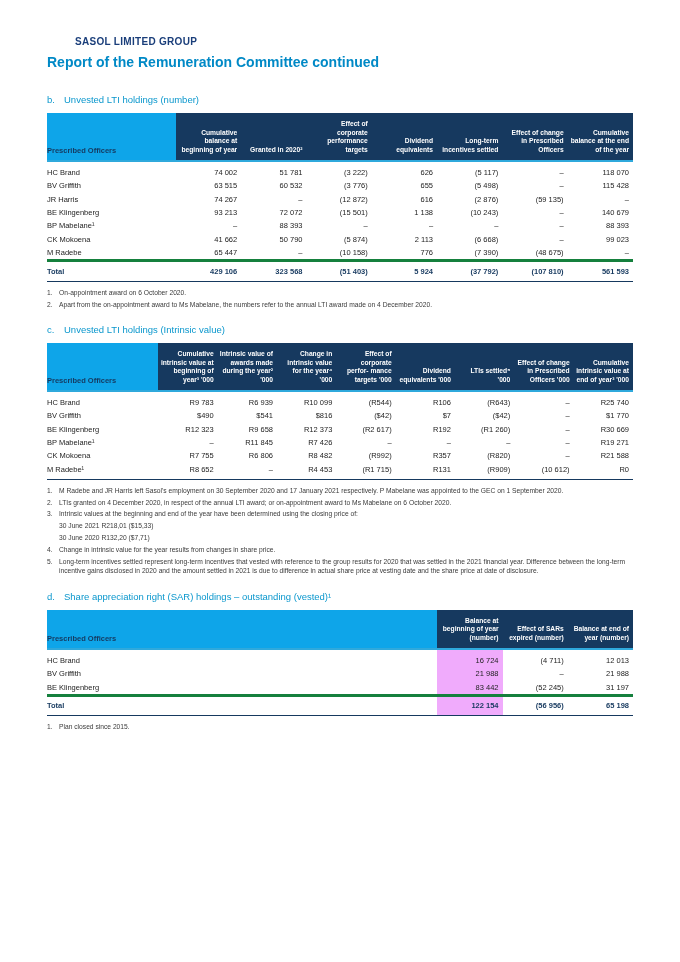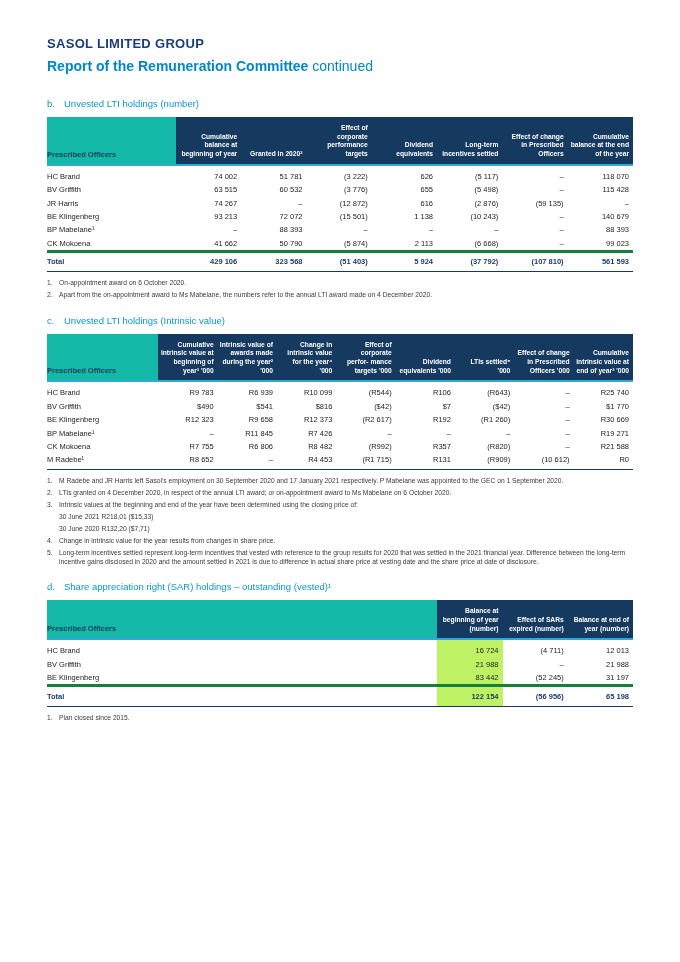--- a/index.html
+++ b/index.html
@@ -5,57 +5,57 @@
   * { margin:0; padding:0; box-sizing:border-box; }
   html,body { background:#ffffff; }
   body {
     width:680px; height:962px;
     font-family:"Liberation Sans", sans-serif;
     color:#232323;
     overflow:hidden;
   }
   .page { padding:36px 47px 20px 47px; }
 
-  .brand { font-size:13px; font-weight:700; color:#1a3e7a; letter-spacing:.3px; margin-bottom:7px; }
+  .brand { font-size:10px; font-weight:700; color:#1a3e7a; letter-spacing:.3px; margin-bottom:7px;margin-left:28px; }
   .title-row { font-size:14px; color:#0089c6; margin-bottom:24px; }
   .title-main { font-weight:700; }
-  .title-cont { font-weight:400; }
+  .title-cont { font-weight:700; }
 
   .sec { margin-bottom:15px; }
   .sec-head { display:flex; font-size:9.5px; color:#0a97cd; margin-bottom:8px; }
   .sec-letter { width:17px; flex:0 0 17px; }
 
   table { width:100%; border-collapse:collapse; table-layout:fixed; }
   th.num-head {
     background:#16395f; color:#ffffff;
     font-size:6.7px; font-weight:700; line-height:1.3;
     text-align:right; vertical-align:bottom;
     padding:7px 4px 5px 2px;
     border-bottom:2px solid #2fa9dc;
   }
   th.officer-head {
-    background:#14b8a6; color:#16395f;
+    background:#0ea5e9; color:#16395f;
     font-size:7.5px; font-weight:700;
     text-align:left; vertical-align:bottom;
     padding:4px 2px 5px 0;
     border-bottom:2px solid #2fa9dc;
   }
   td { font-size:7.5px; line-height:1.2; padding:2.2px 4px 2.2px 2px; text-align:right; }
   td.officer { text-align:left; padding-left:0; }
   tbody tr:first-child td { padding-top:6px; }
   tbody tr:last-child td { border-bottom:1.5px solid #16395f; padding-bottom:5px; }
   tr.total-row td { border-top:3px solid #15803d; font-weight:700; color:#16395f; padding-top:4.5px; }
 
   .tbl-b col.c-officer { width:22%; }
   .tbl-b col.c-num    { width:11.142%; }
   .tbl-c col.c-officer { width:19%; }
   .tbl-c col.c-num    { width:10.125%; }
   .tbl-d col.c-officer { width:66.6%; }
   .tbl-d col.c-num    { width:11.133%; }
-  .tbl-d td:nth-child(2) { background:#bef264; }
+  .tbl-d td:nth-child(2) { background:#f0abfc; }
 
   .notes { margin-top:6px; font-size:6.7px; color:#3a3a3a; }
   .note { display:flex; margin-bottom:2.5px; line-height:1.4; }
   .note-num { flex:0 0 12px; }
   .note-text { flex:1; }
 </style>
 </head>
 <body>
 
 <div class="page">
@@ -146,20 +146,30 @@
           </tr>
           <tr>
             <td class="officer">CK Mokoena</td>
             <td class="num">41 662</td>
             <td class="num">50 790</td>
             <td class="num">(5 874)</td>
             <td class="num">2 113</td>
             <td class="num">(6 668)</td>
             <td class="num">–</td>
             <td class="num">99 023</td>
+          </tr>
+          <tr>
+            <td class="officer">M Radebe</td>
+            <td class="num">65 447</td>
+            <td class="num">–</td>
+            <td class="num">(10 158)</td>
+            <td class="num">776</td>
+            <td class="num">(7 390)</td>
+            <td class="num">(48 675)</td>
+            <td class="num">–</td>
           </tr>
           <tr class="total-row">
             <td class="officer">Total</td>
             <td class="num">429 106</td>
             <td class="num">323 568</td>
             <td class="num">(51 403)</td>
             <td class="num">5 924</td>
             <td class="num">(37 792)</td>
             <td class="num">(107 810)</td>
             <td class="num">561 593</td>

